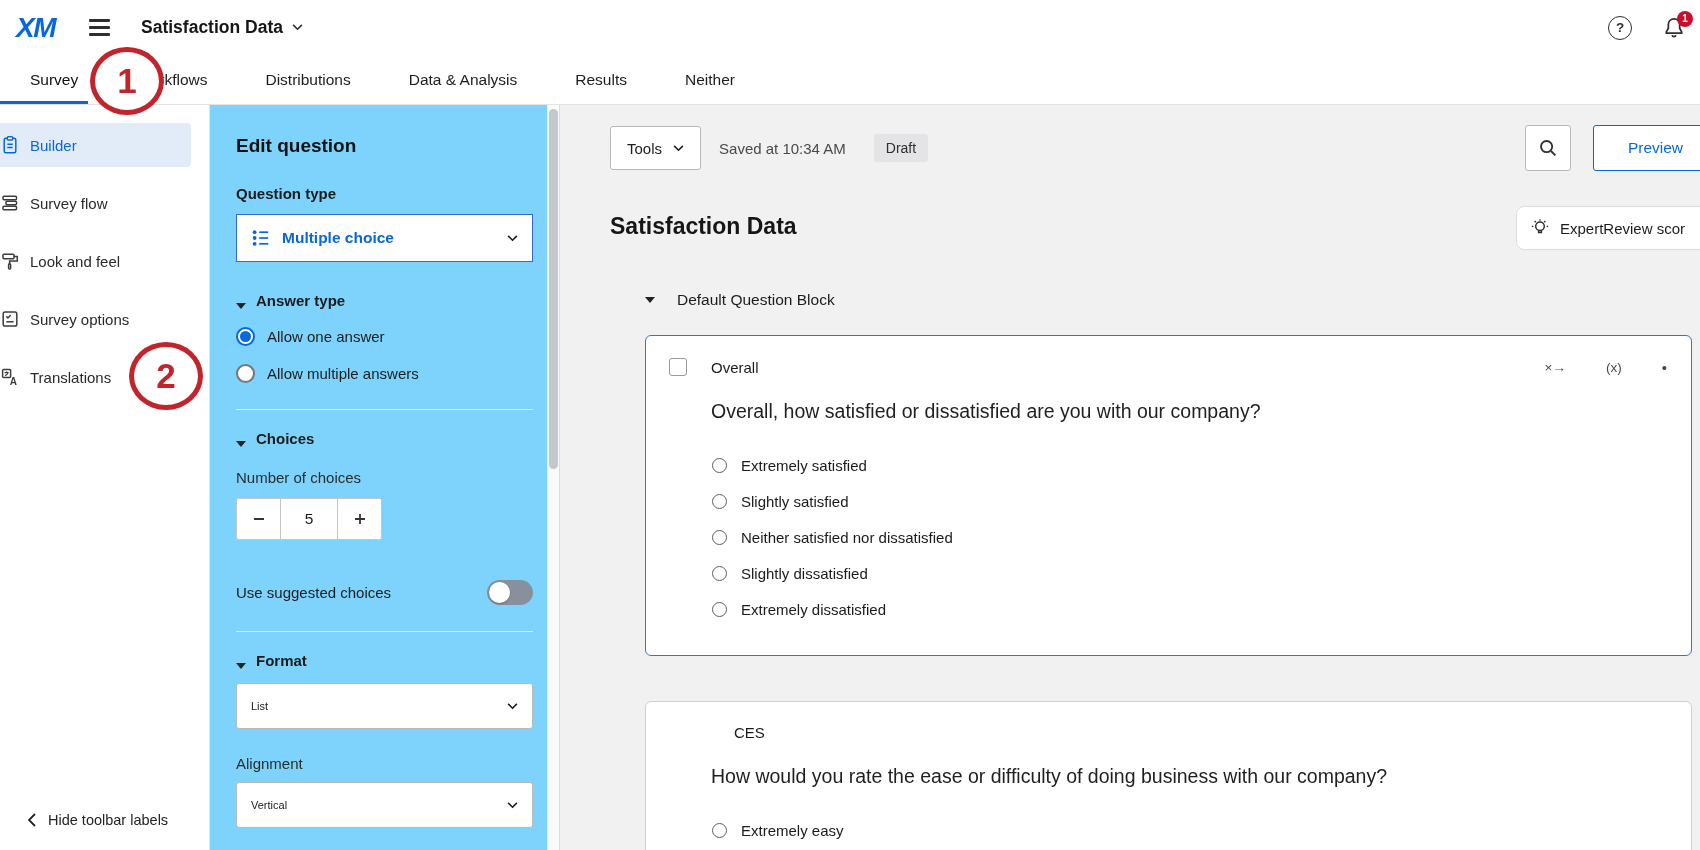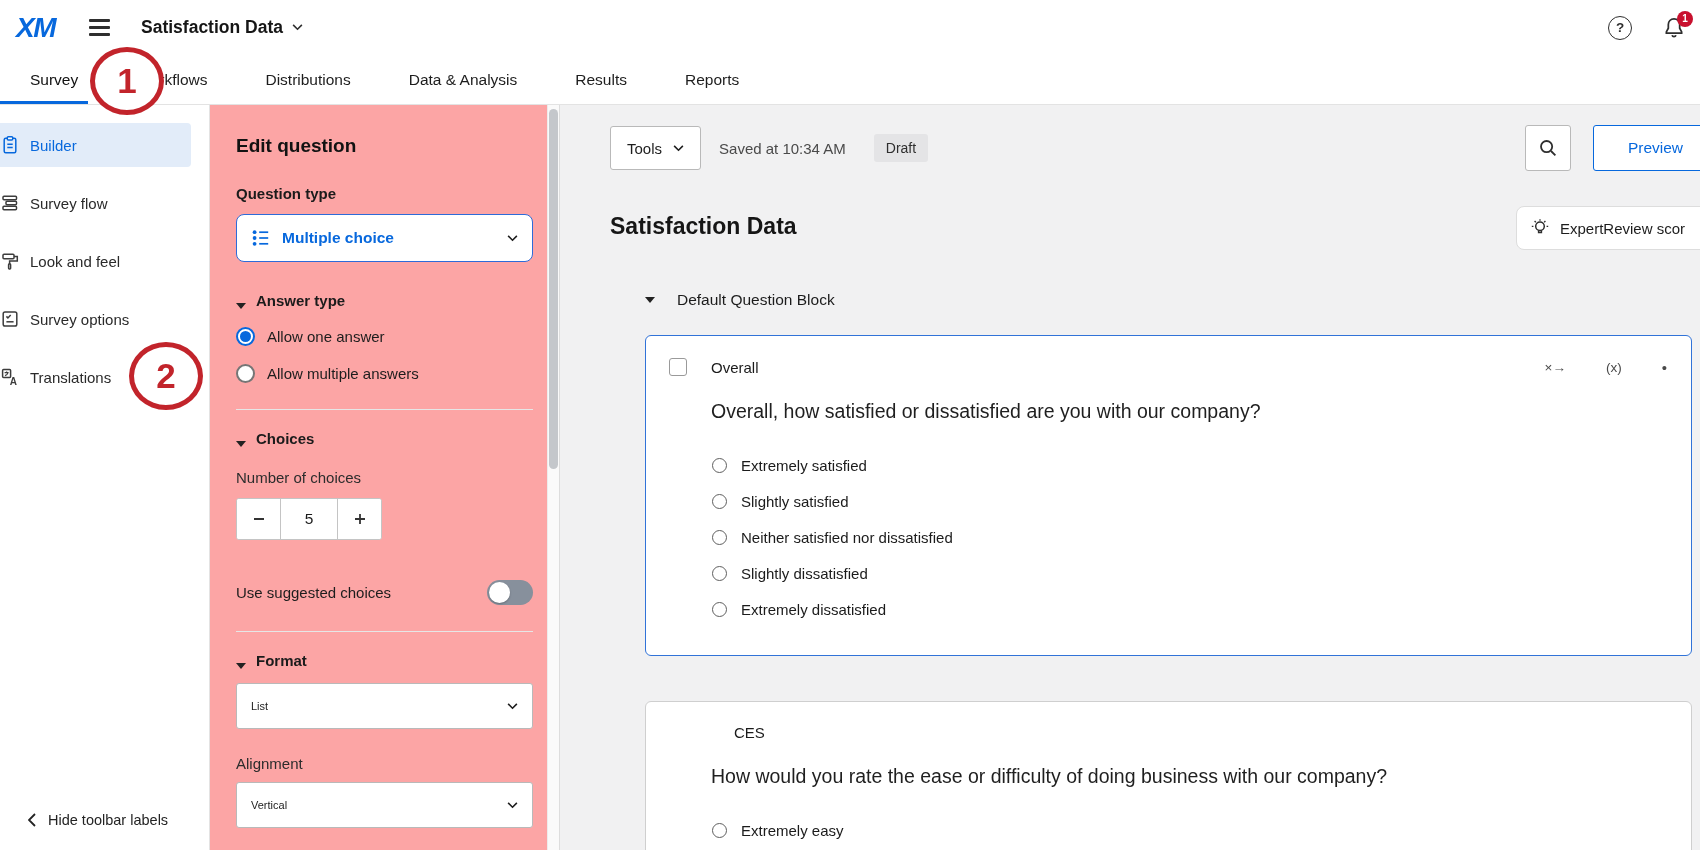--- a/index.html
+++ b/index.html
@@ -32,25 +32,25 @@
   .sidebar{width:210px;background:#fff;border-right:1px solid #e3e3e3;padding-top:18px;position:relative;flex-shrink:0}
   .side-item{height:44px;display:flex;align-items:center;gap:10px;margin:0 18px 14px 0;cursor:pointer;color:#2a2a2a}
   .side-item svg{flex-shrink:0;color:#3d3d3d}
   .side-item .lbl{font-size:15px}
   .side-item.active{background:#e2ecf9;border-radius:0 4px 4px 0;color:#0768dd}
   .side-item.active svg{color:#0768dd}
   .side-item.active .lbl{color:#0768dd;font-weight:400}
   .hide-labels{position:absolute;bottom:22px;left:28px;display:flex;align-items:center;gap:12px;font-size:14.5px;color:#232323;cursor:pointer;background:none;border:none;font-family:inherit}
 
   
-  .edit-panel{width:350px;background:#fca5a5;border-right:1px solid:#ddd;border-right:1px solid #ddd;padding:26px 40px 0 26px;position:relative;flex-shrink:0}
+  .edit-panel{width:350px;background:#7dd3fc;border-right:1px solid:#ddd;border-right:1px solid #ddd;padding:26px 40px 0 26px;position:relative;flex-shrink:0}
   .ep-title{font-size:19px;font-weight:700;color:#121212;margin-top:4px}
   .ep-sec-label{font-size:15px;font-weight:700;color:#1b1b1b}
   .qt-label{margin-top:28px}
-  .qtype-select{margin-top:12px;width:297px;height:48px;border:1px solid #2e6bd8;border-radius:8px;background:#fff;display:flex;align-items:center;padding:0 14px;gap:11px;cursor:pointer}
+  .qtype-select{margin-top:12px;width:297px;height:48px;border:1px solid #2e6bd8;border-radius:0;background:#fff;display:flex;align-items:center;padding:0 14px;gap:11px;cursor:pointer}
   .qtype-select .val{font-size:15.5px;color:#0768dd;font-weight:600}
   .qtype-select .chev{margin-left:auto}
   .sec-head{margin-top:30px;display:flex;align-items:flex-end;gap:10px;cursor:pointer}
   .tri-down{width:0;height:0;border-left:5.5px solid transparent;border-right:5.5px solid transparent;border-top:6.5px solid #222}
   .radio-row{margin-top:18px;display:flex;align-items:center;gap:12px;cursor:pointer}
   .p-radio{width:19px;height:19px;border-radius:50%;border:2px solid #767676;background:#fff;position:relative;flex-shrink:0}
   .p-radio.sel{border-color:#0768dd}
   .p-radio.sel::after{content:"";position:absolute;inset:2px;border-radius:50%;background:#0768dd}
   .radio-row .lbl{font-size:15px;color:#1d1d1d}
   .ep-divider{margin-top:26px;border:none;border-top:1px solid #e6e6e6;width:297px}
@@ -139,21 +139,21 @@
     </div>
   </div>
 </header>
 
 <nav class="tabbar">
   <button class="tab active">Survey</button>
   <button class="tab">Workflows</button>
   <button class="tab">Distributions</button>
   <button class="tab">Data &amp; Analysis</button>
   <button class="tab">Results</button>
-  <button class="tab">Reports</button>
+  <button class="tab">Neither</button>
   <div class="tab-underline"></div>
 </nav>
 
 <div class="content">
 
   <aside class="sidebar">
     <div class="side-item active">
       <svg viewBox="0 0 20 20" width="20" height="20">
           <rect x="4.2" y="3.2" width="11.6" height="14.6" rx="1.5" fill="none" stroke="currentColor" stroke-width="1.5"></rect>
           <rect x="7.3" y="1.7" width="5.4" height="3.2" rx="1" fill="#fff" stroke="currentColor" stroke-width="1.5"></rect>

